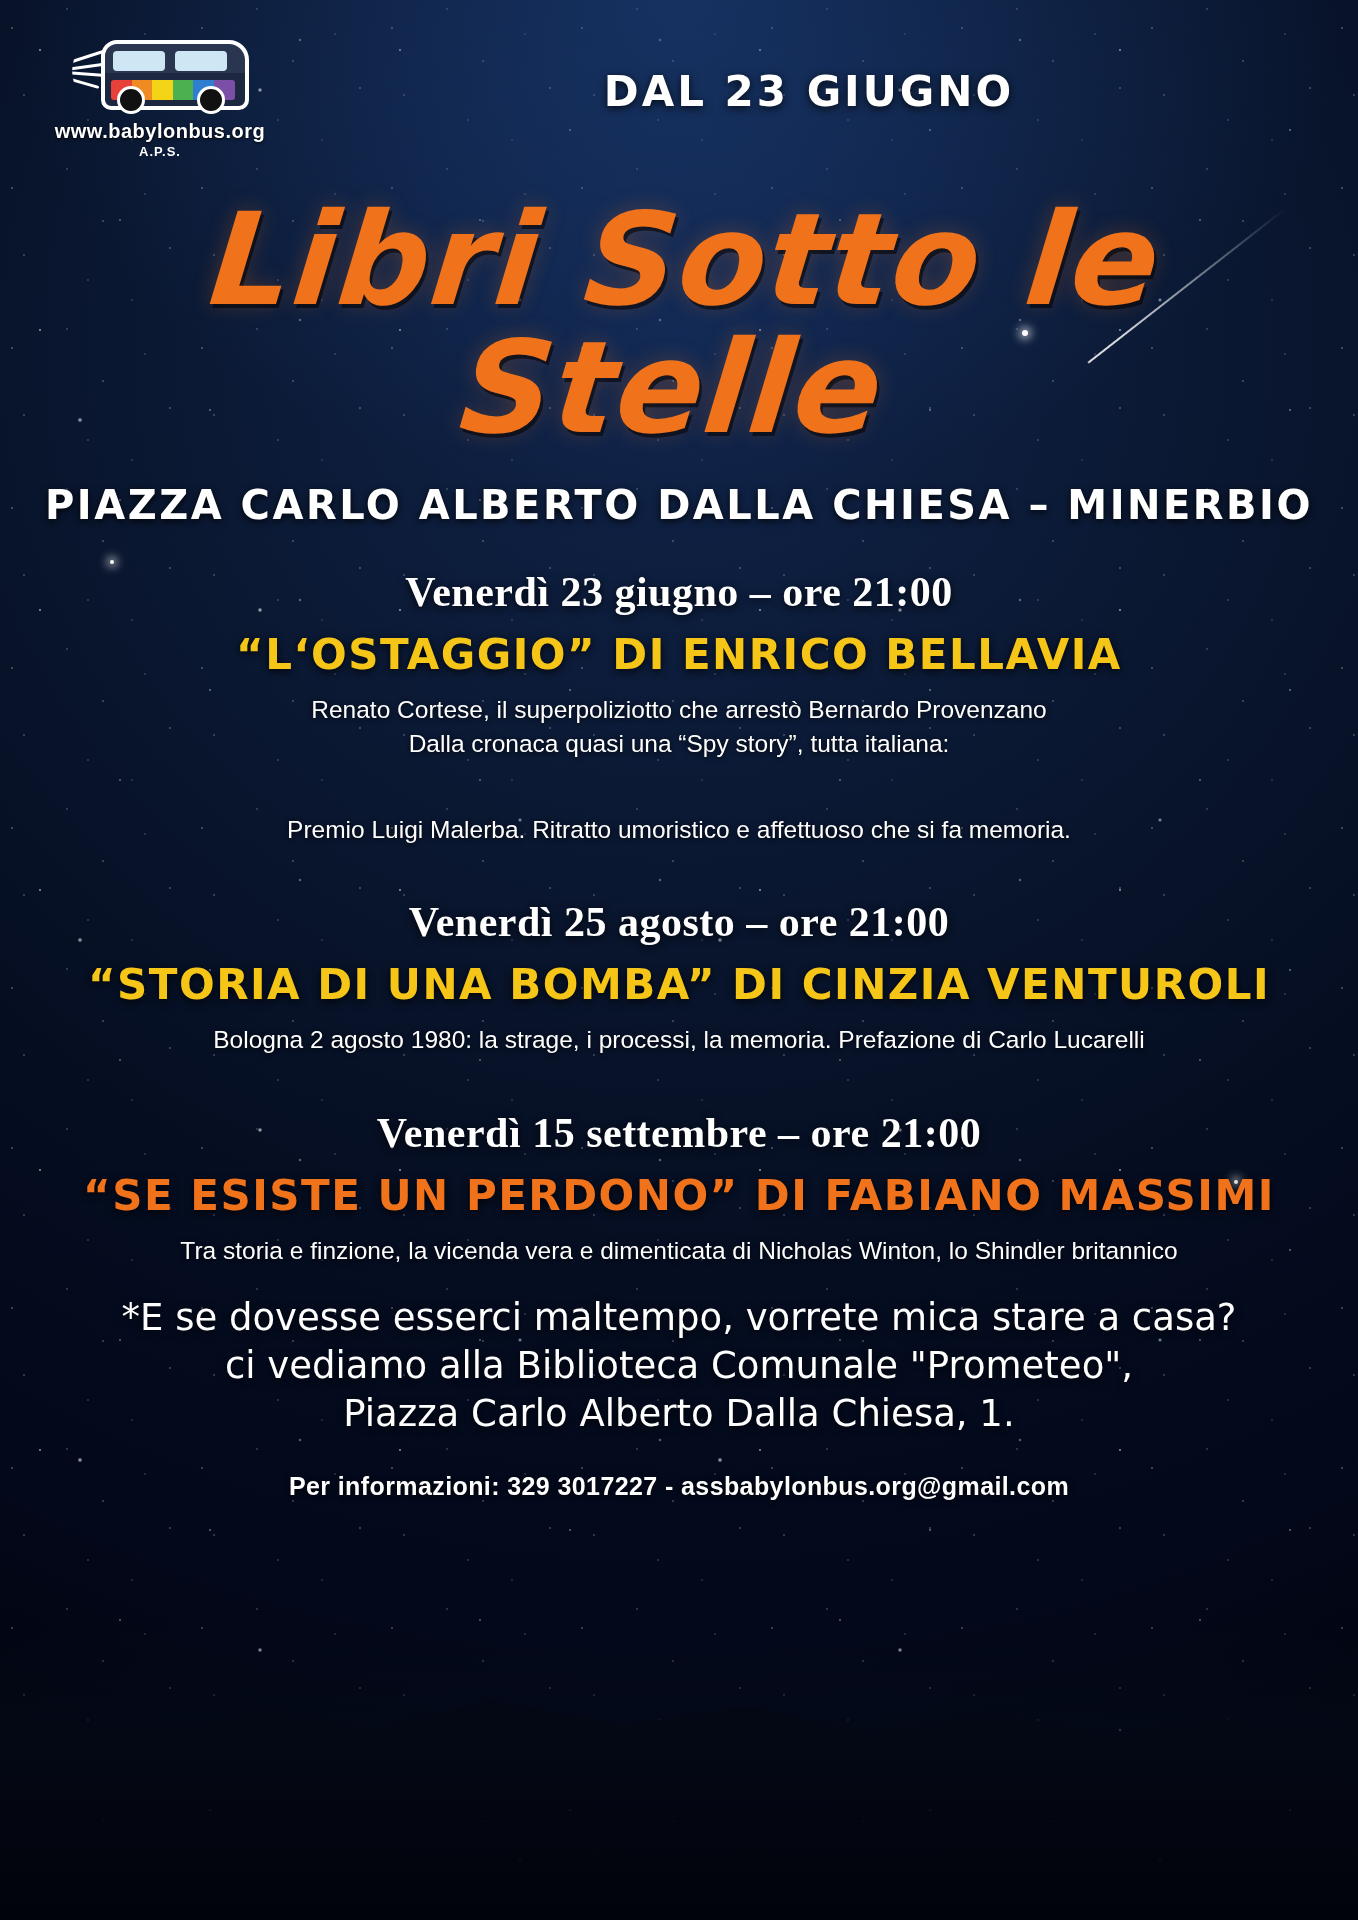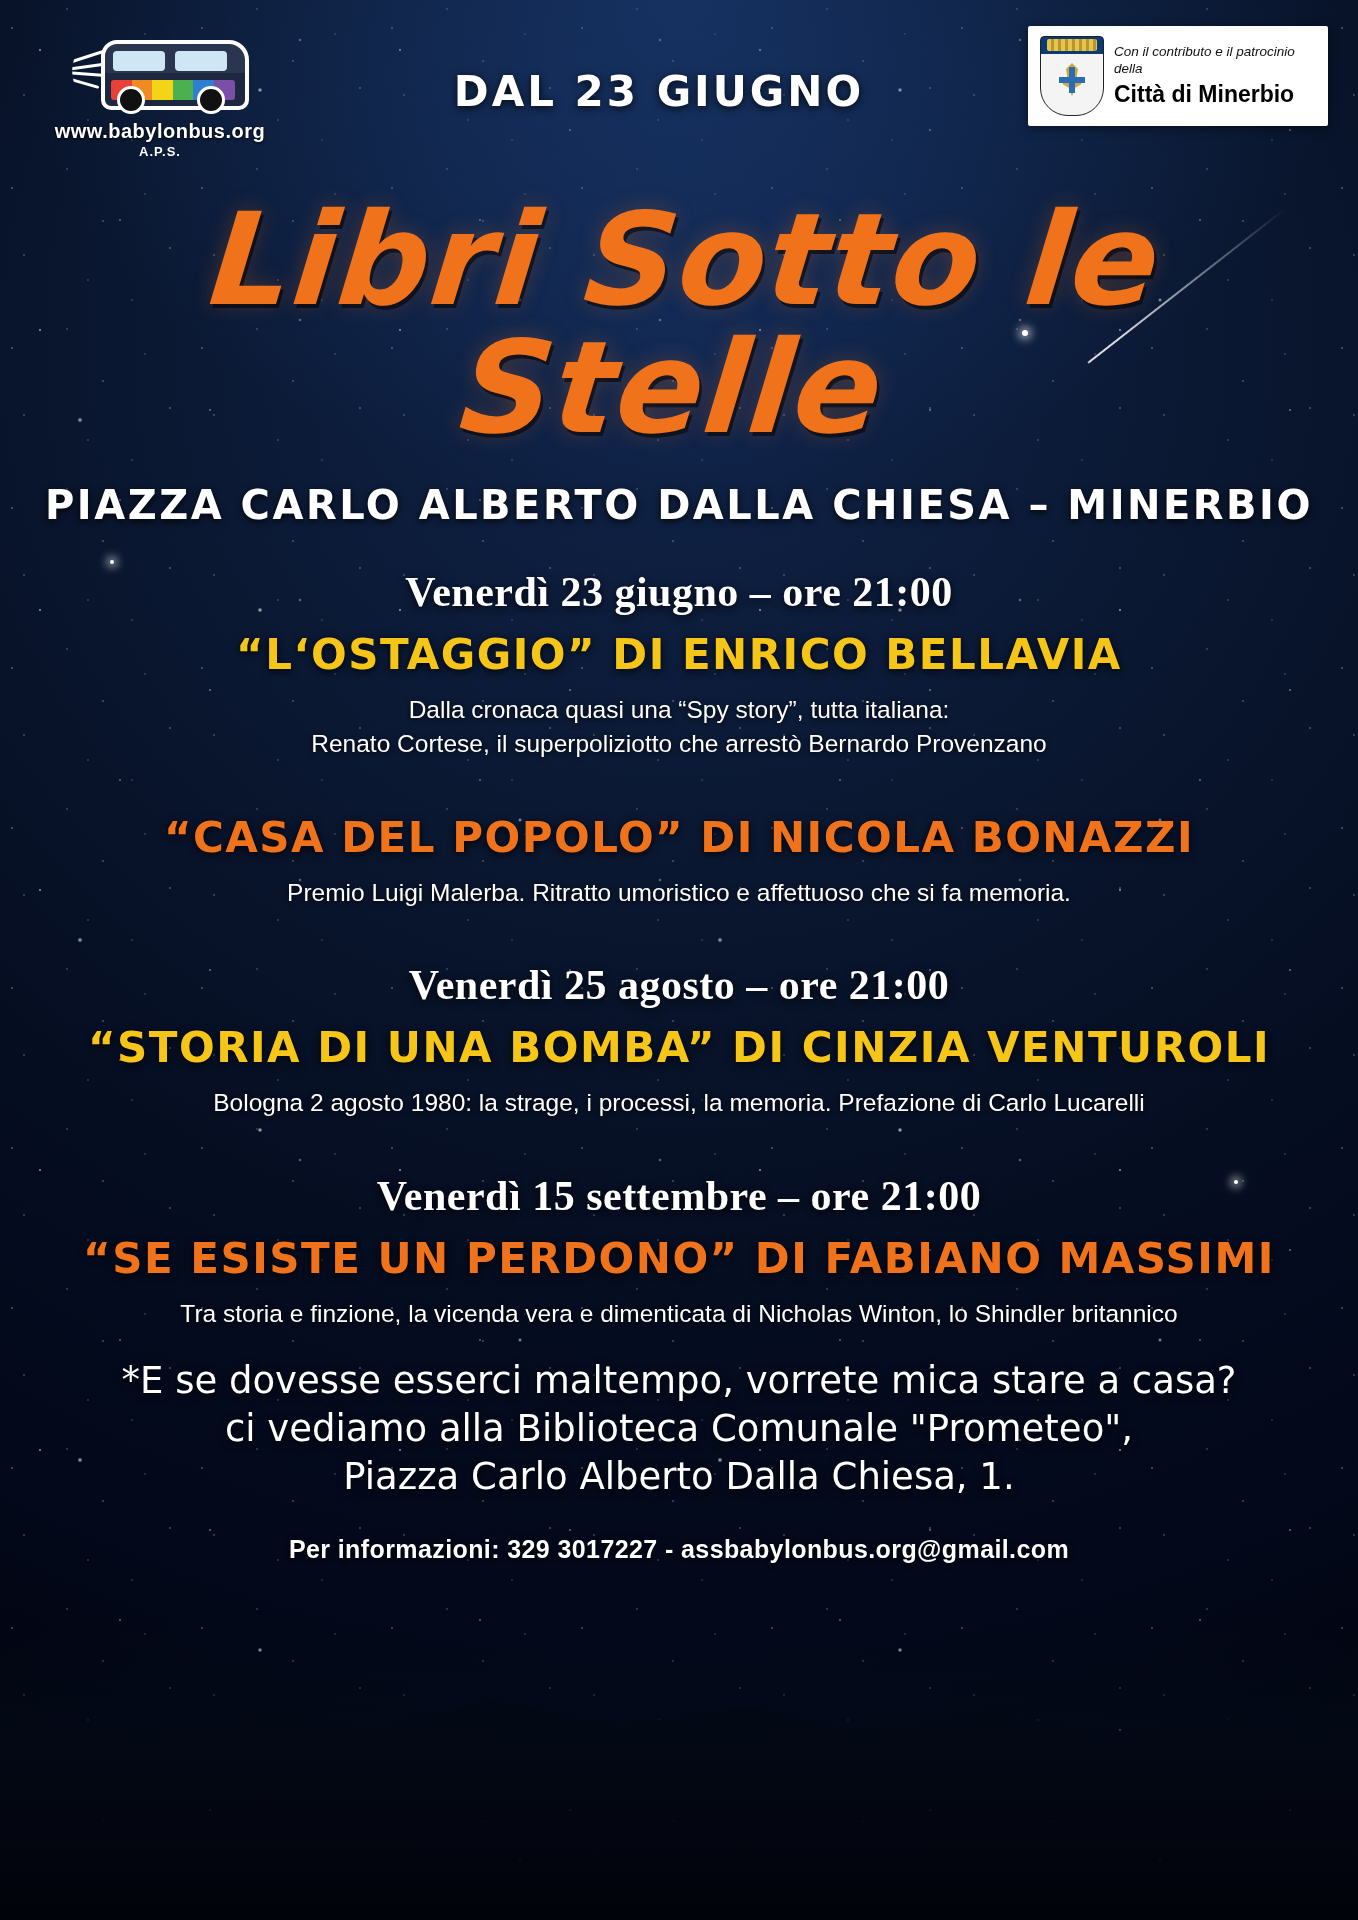--- a/index.html
+++ b/index.html
@@ -400,51 +400,39 @@
         <div class="wheel w2"></div>
       </div>
       <div class="logo-url">www.babylonbus.org</div>
       <div class="logo-aps">A.P.S.</div>
     </div>
 
     <div class="dates">
       <div class="line">DAL 23 GIUGNO</div>
     </div>
 
-    <div class="patron">
-      <div class="crest">
-        <div class="crown"></div>
-        <div class="fig"></div>
-        <div class="cross"></div>
-      </div>
-      <div class="patron-text">
-        <div class="small">Con il contributo e il patrocinio della</div>
-        <div class="big">Città di Minerbio</div>
-      </div>
-    </div>
   </div>
 
   <div class="title-wrap">
     <div class="title">Libri Sotto le Stelle</div>
     <div class="subtitle">PIAZZA CARLO ALBERTO DALLA CHIESA – MINERBIO</div>
   </div>
 
   <div class="events">
 
     <div class="event">
       <div class="ev-when">Venerdì 23 giugno – ore 21:00</div>
       <div class="ev-title gold">“L‘OSTAGGIO” DI ENRICO BELLAVIA</div>
       <div class="ev-desc">
+        <div>Renato Cortese, il superpoliziotto che arrestò Bernardo Provenzano</div>
         <div>Dalla cronaca quasi una “Spy story”, tutta italiana:</div>
-        <div>Renato Cortese, il superpoliziotto che arrestò Bernardo Provenzano</div>
       </div>
     </div>
 
     <div class="event">
-      <div class="ev-title orange">“CASA DEL POPOLO” DI NICOLA BONAZZI</div>
       <div class="ev-desc">
         <div>Premio Luigi Malerba. Ritratto umoristico e affettuoso che si fa memoria.</div>
       </div>
     </div>
 
     <div class="event">
       <div class="ev-when">Venerdì 25 agosto – ore 21:00</div>
       <div class="ev-title gold">“STORIA DI UNA BOMBA” DI CINZIA VENTUROLI</div>
       <div class="ev-desc">
         <div>Bologna 2 agosto 1980: la strage, i processi, la memoria. Prefazione di Carlo Lucarelli</div>

